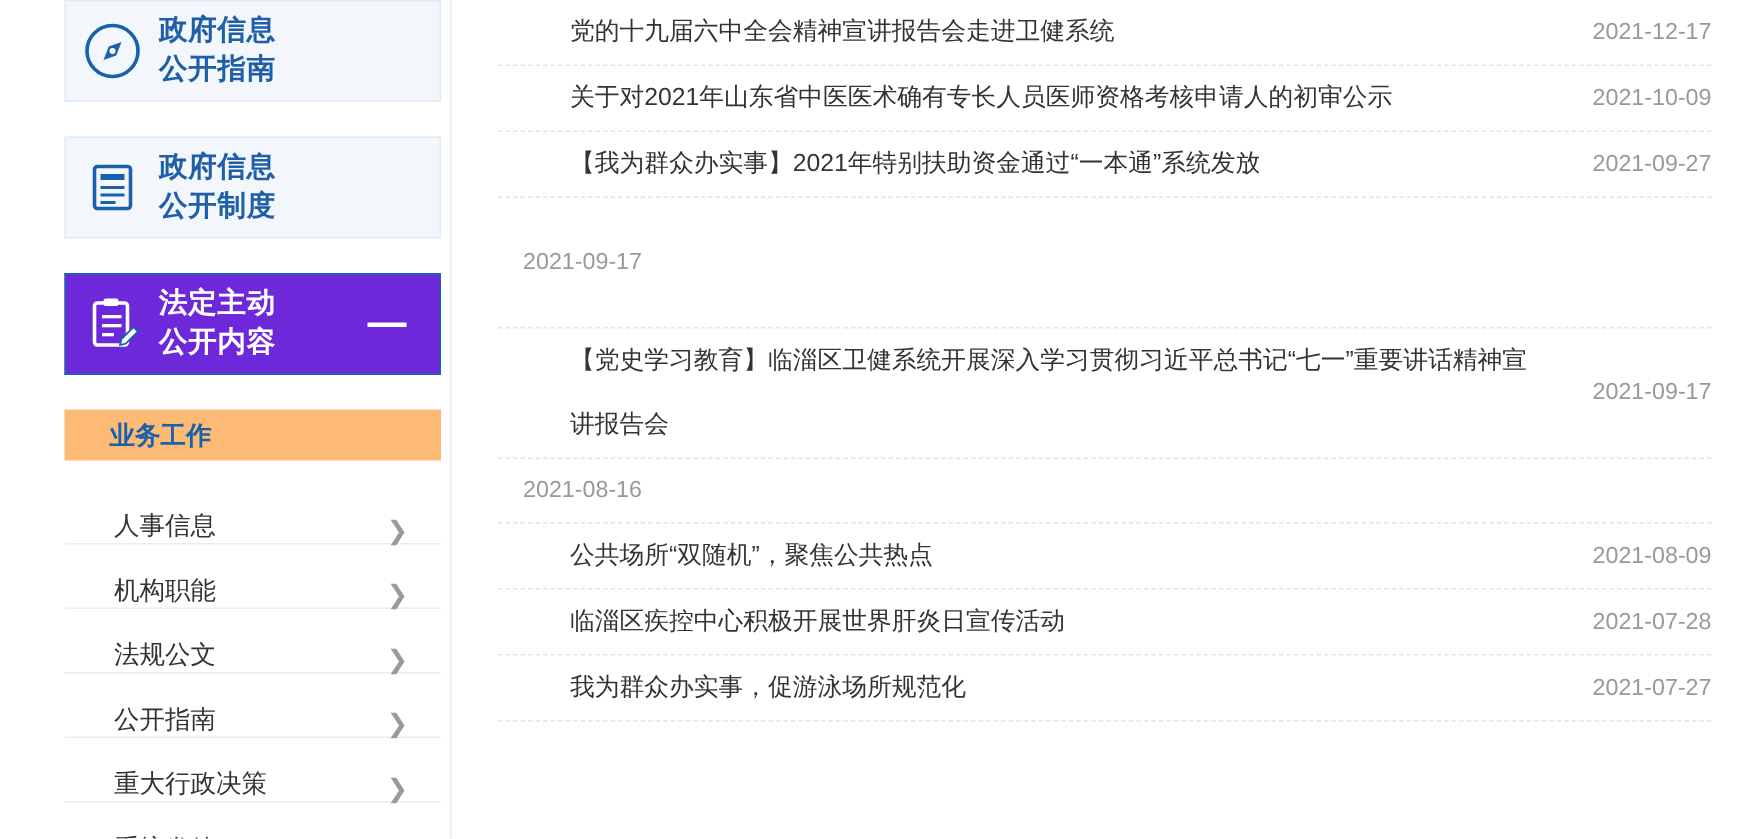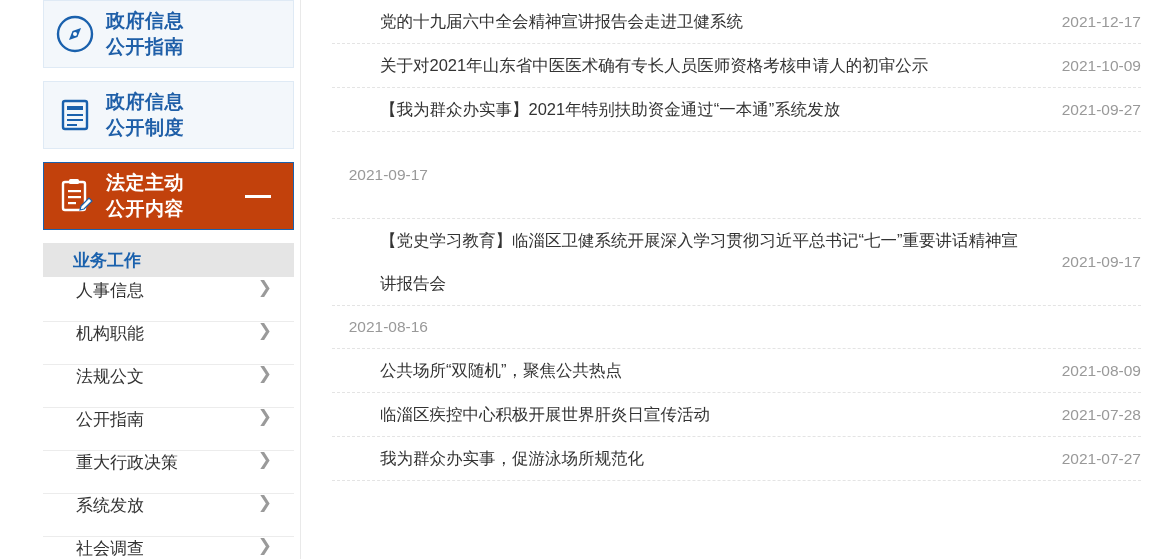--- a/index.html
+++ b/index.html
@@ -27,21 +27,21 @@
     height: 559px;
     background: #ffffff;
     position: relative;
     box-sizing: border-box;
     padding-left: 43px;
     padding-right: 6px;
   }
   .nav-card {
     position: relative;
     height: 68px;
-    margin-bottom: 13px;
+    margin-bottom: 23px;
     display: flex;
     align-items: center;
     box-sizing: border-box;
     background: #f4f8fc;
     border: 1px solid #dfeaf5;
   }
   .nav-card.plain {
     background: #f3f7fb;
   }
   .nav-card .card-icon {
@@ -52,21 +52,21 @@
     justify-content: center;
   }
   .nav-card .card-text {
     font-size: 19px;
     line-height: 26px;
     color: #1f5fa8;
     font-weight: bold;
     letter-spacing: 0.5px;
   }
   .nav-card.active {
-    background: #c2410c;
+    background: #6d28d9;
     border: 1px solid #1a61ad;
   }
   .nav-card.active .card-text {
     color: #ffffff;
   }
   .nav-card.active .minus {
     position: absolute;
     right: 22px;
     top: 50%;
     margin-top: -1px;
@@ -75,34 +75,34 @@
     background: #ffffff;
   }
 
   
   .glyph {
     display: block;
   }
 
   .subhead {
     height: 34px;
-    background: #e5e5e5;
+    background: #fdba74;
     color: #1a61ad;
     font-size: 17px;
     font-weight: bold;
     display: flex;
     align-items: center;
     padding-left: 30px;
     box-sizing: border-box;
-    margin-bottom: 2px;
+    margin-bottom: 13px;
   }
   .menu-item {
     height: 43px;
     display: flex;
-    align-items: flex-start;
+    align-items: flex-end;
     justify-content: space-between;
     padding: 0 22px 0 33px;
     box-sizing: border-box;
     border-bottom: 1px solid #ececec;
     color: #333333;
     font-size: 17px;
   }
   .menu-item:last-child {
     border-bottom: none;
   }

